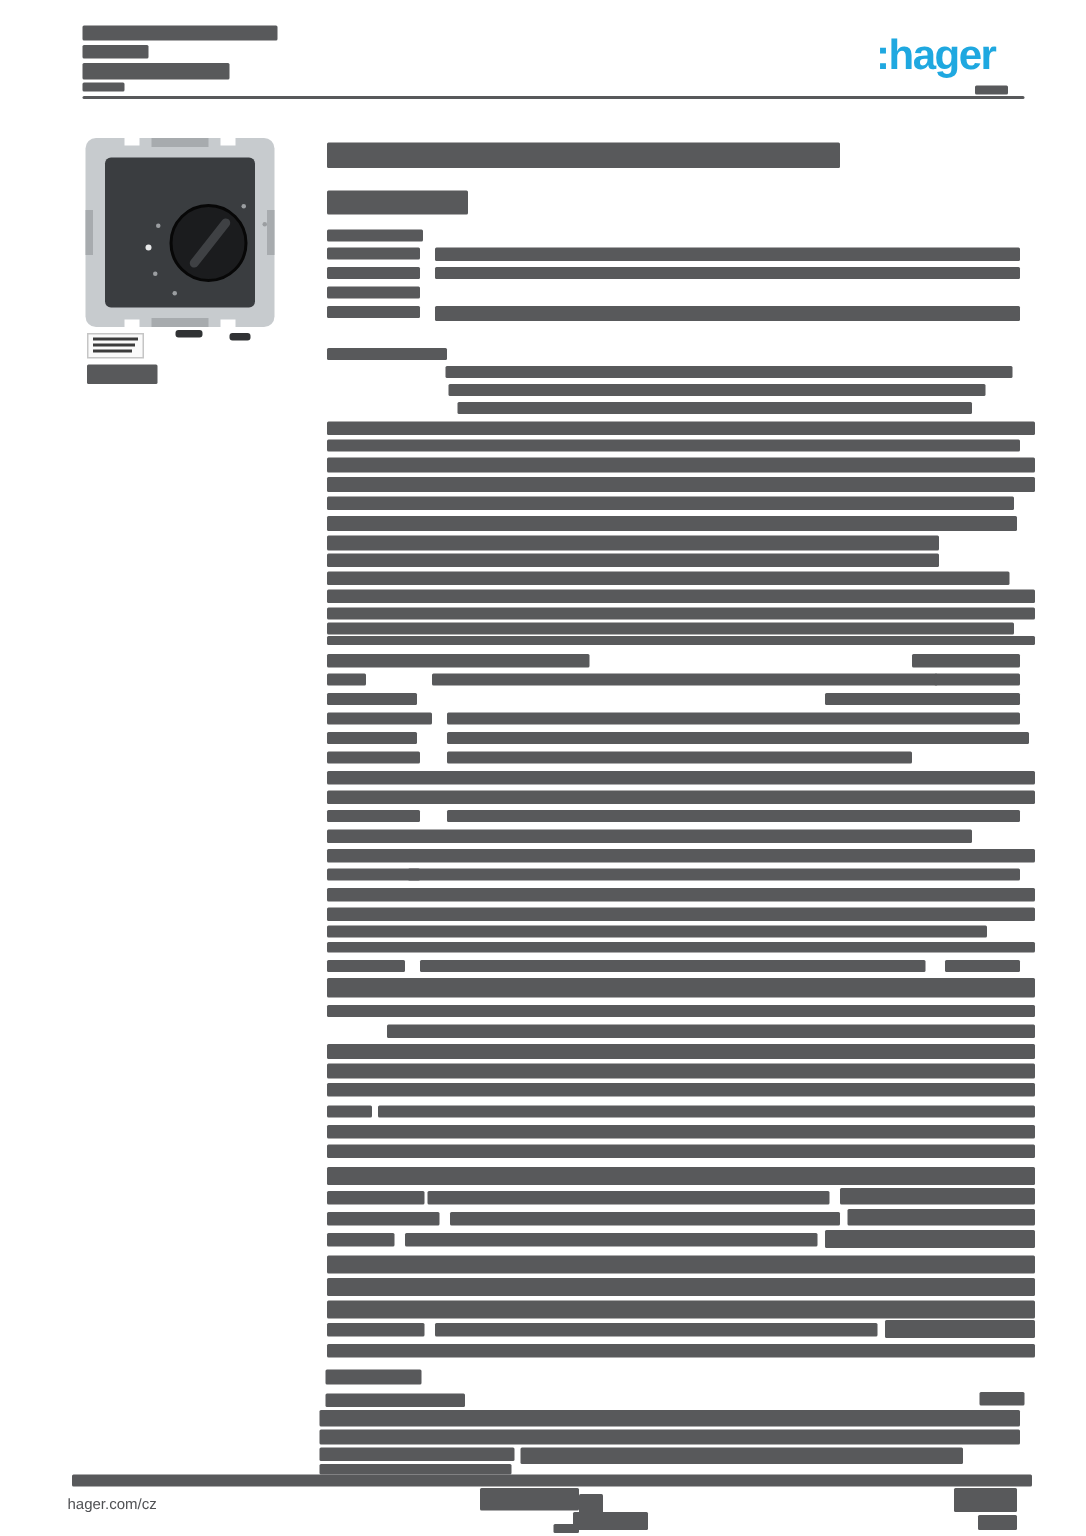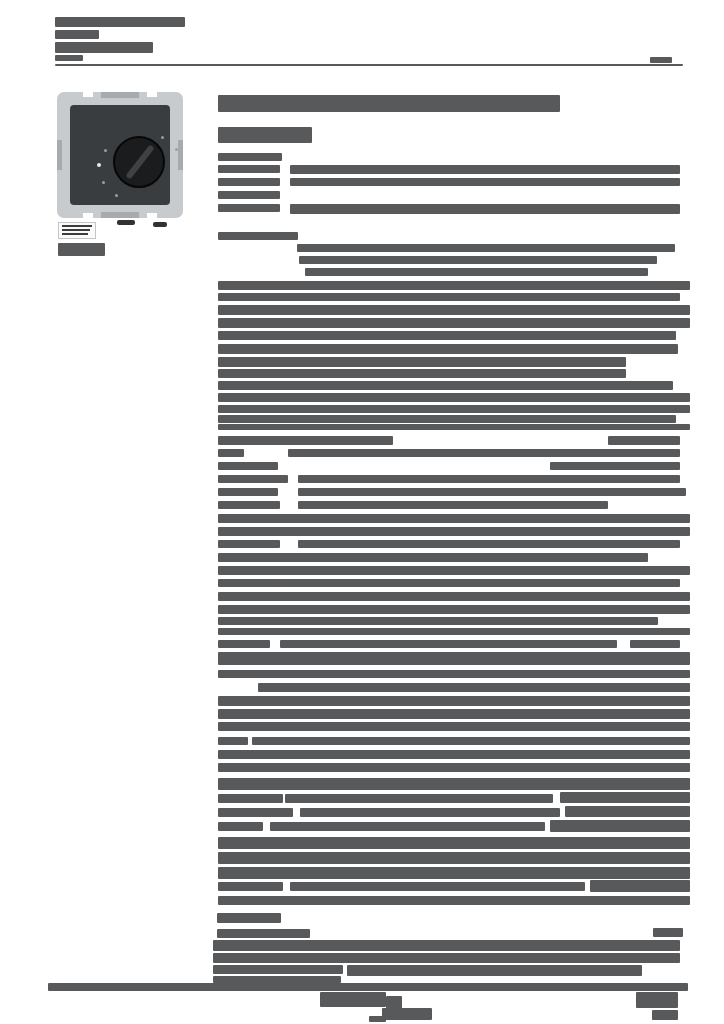--- a/index.html
+++ b/index.html
@@ -31,20 +31,21 @@
   .sticker-line{height:2px;background:#3C3C3C;margin-bottom:2px;}
   
   .site-box{position:absolute;left:40px;top:991px;width:130px;height:33px;background:#ffffff;}
   .site-text{position:absolute;left:5px;top:7px;font-size:10px;color:#505154;}
 </style>
 </head>
 <body>
 
 <div class="page" style="background: rgb(255, 255, 255);">
 
+  <div class="logo" style="color: rgb(31, 168, 224);">:hager</div>
 
   <div class="photo">
     <div class="frame"></div>
 
     <div class="tab" style="left:44px;top:0;width:38px;height:6px;"></div>
     <div class="tab" style="left:44px;bottom:0;width:38px;height:6px;"></div>
     <div class="tab" style="left:0;top:48px;width:5px;height:30px;"></div>
     <div class="tab" style="right:0;top:48px;width:5px;height:30px;"></div>
     <div class="notch" style="left:26px;top:0;width:10px;height:5px;"></div>
     <div class="notch" style="left:90px;top:0;width:10px;height:5px;"></div>
@@ -67,20 +68,23 @@
     <div class="claw-shadow" style="left:60px;top:128px;width:18px;height:5px;"></div>
     <div class="claw-shadow" style="left:96px;top:130px;width:14px;height:5px;"></div>
   </div>
 
   <div class="sticker">
     <div class="sticker-line" style="width:30px;"></div>
     <div class="sticker-line" style="width:28px;"></div>
     <div class="sticker-line" style="width:26px;"></div>
   </div>
 
+  <div class="site-box">
+    <span class="site-text">hager.com/cz</span>
+  </div>
 
   <div id="bars">
       <div class="bar" style="left: 55px; top: 17px; width: 130px; height: 10px; background: rgb(88, 89, 91);"></div>
       <div class="bar" style="left: 55px; top: 30px; width: 44px; height: 9px; background: rgb(88, 89, 91);"></div>
       <div class="bar" style="left: 55px; top: 42px; width: 98px; height: 11px; background: rgb(88, 89, 91);"></div>
       <div class="bar" style="left: 55px; top: 55px; width: 28px; height: 6px; background: rgb(88, 89, 91);"></div>
       <div class="bar" style="left: 650px; top: 57px; width: 22px; height: 6px; background: rgb(88, 89, 91);"></div>
       <div class="bar" style="left: 55px; top: 64px; width: 628px; height: 2px; background: rgb(88, 89, 91);"></div>
       <div class="bar" style="left: 58px; top: 243px; width: 47px; height: 13px; background: rgb(88, 89, 91);"></div>
       <div class="bar" style="left: 218px; top: 95px; width: 342px; height: 17px; background: rgb(88, 89, 91);"></div>

